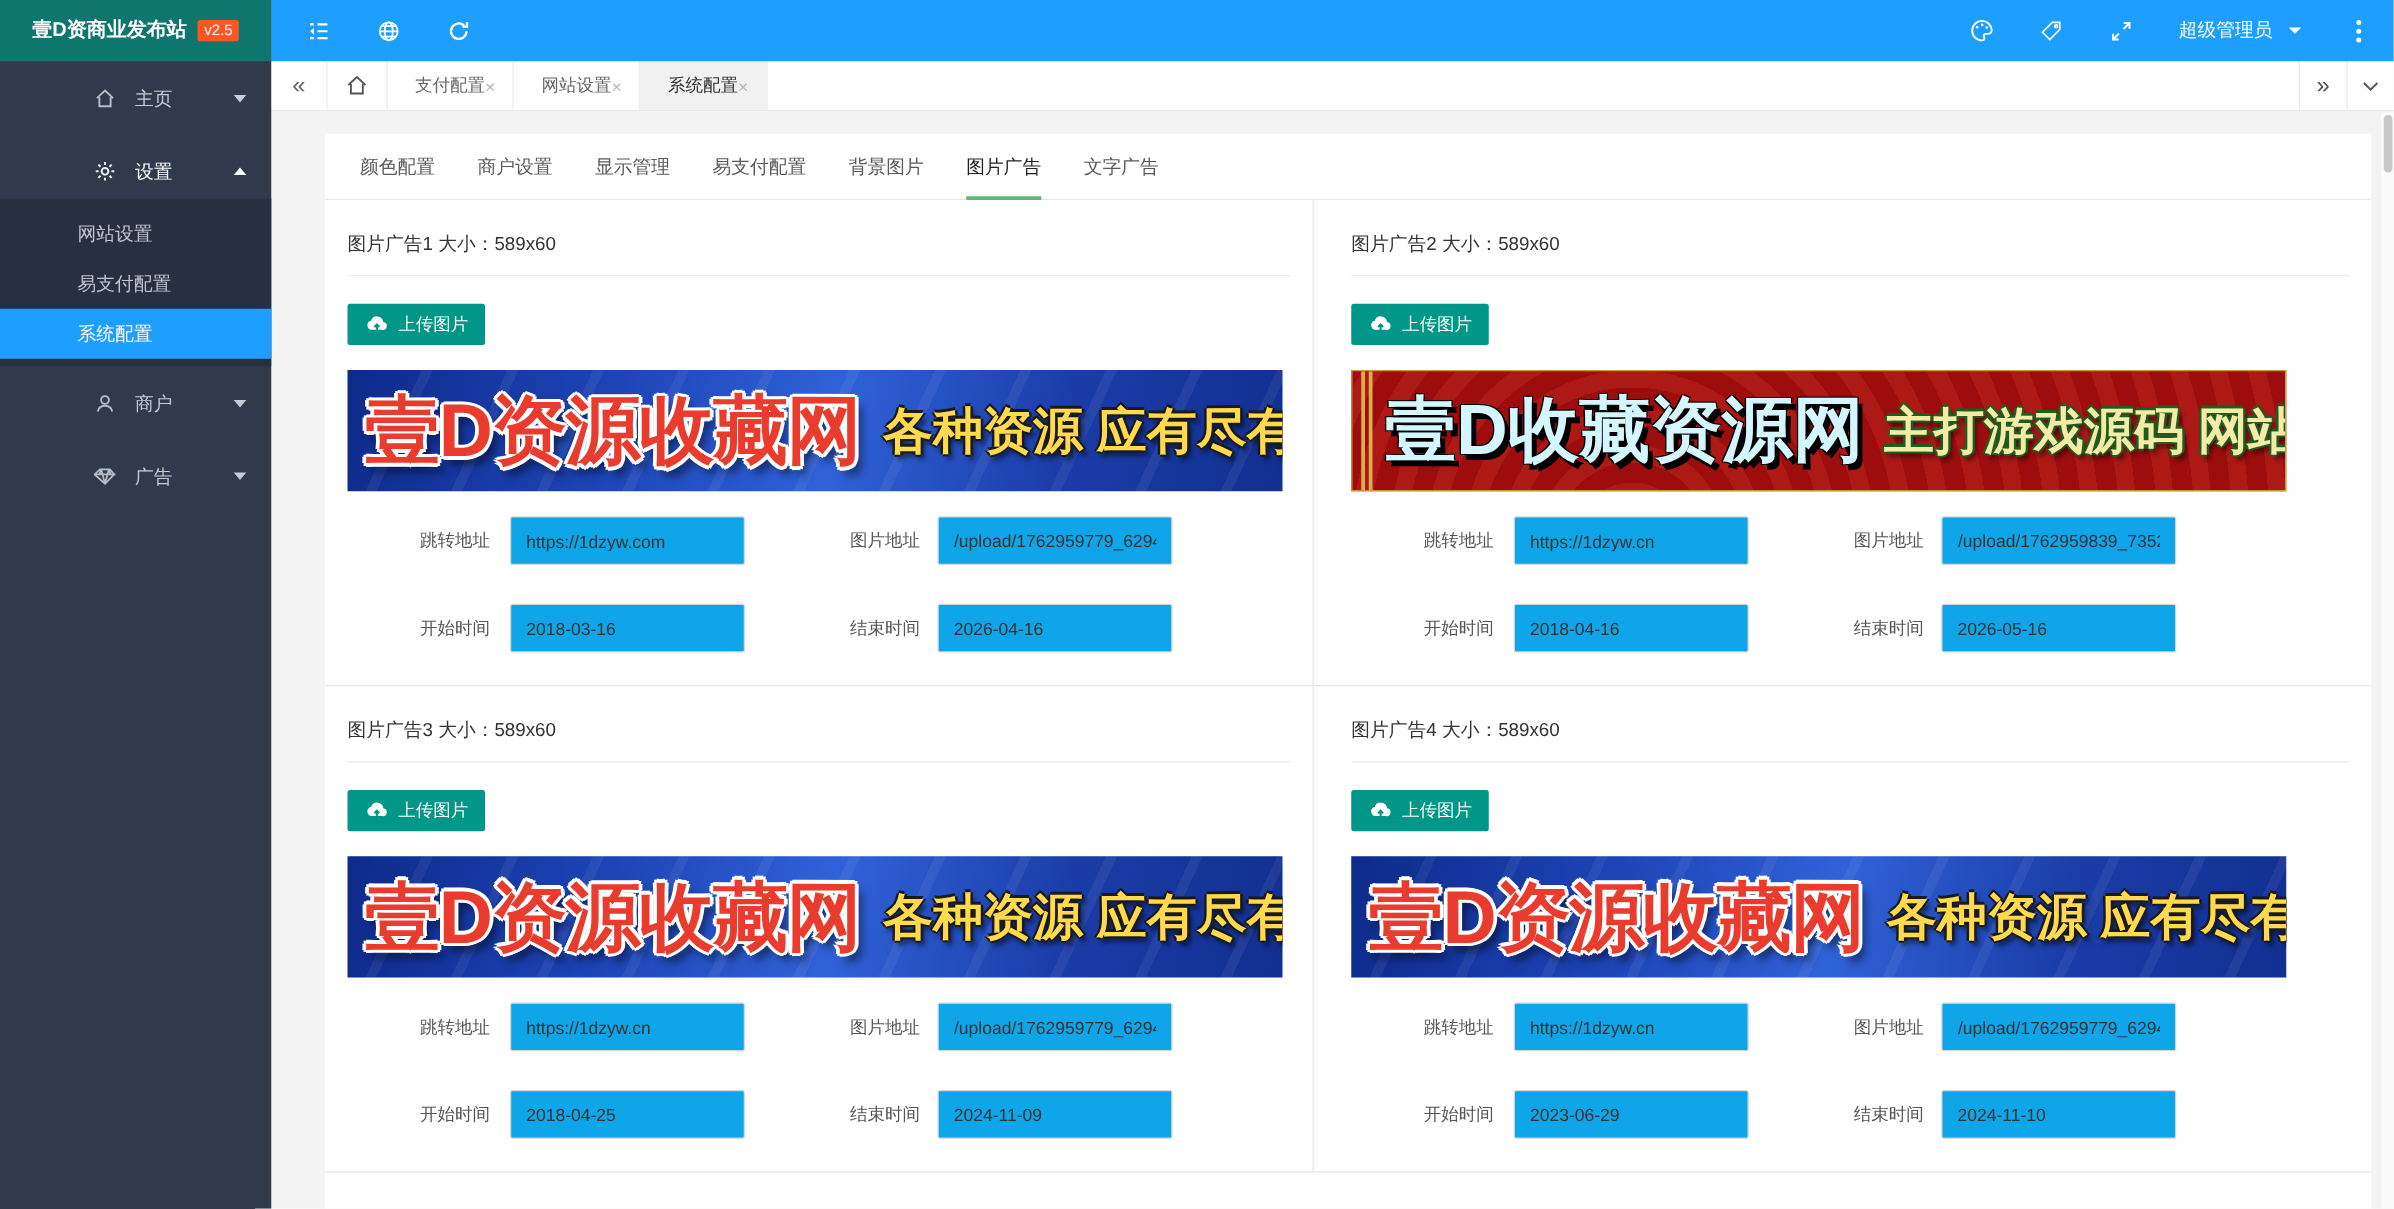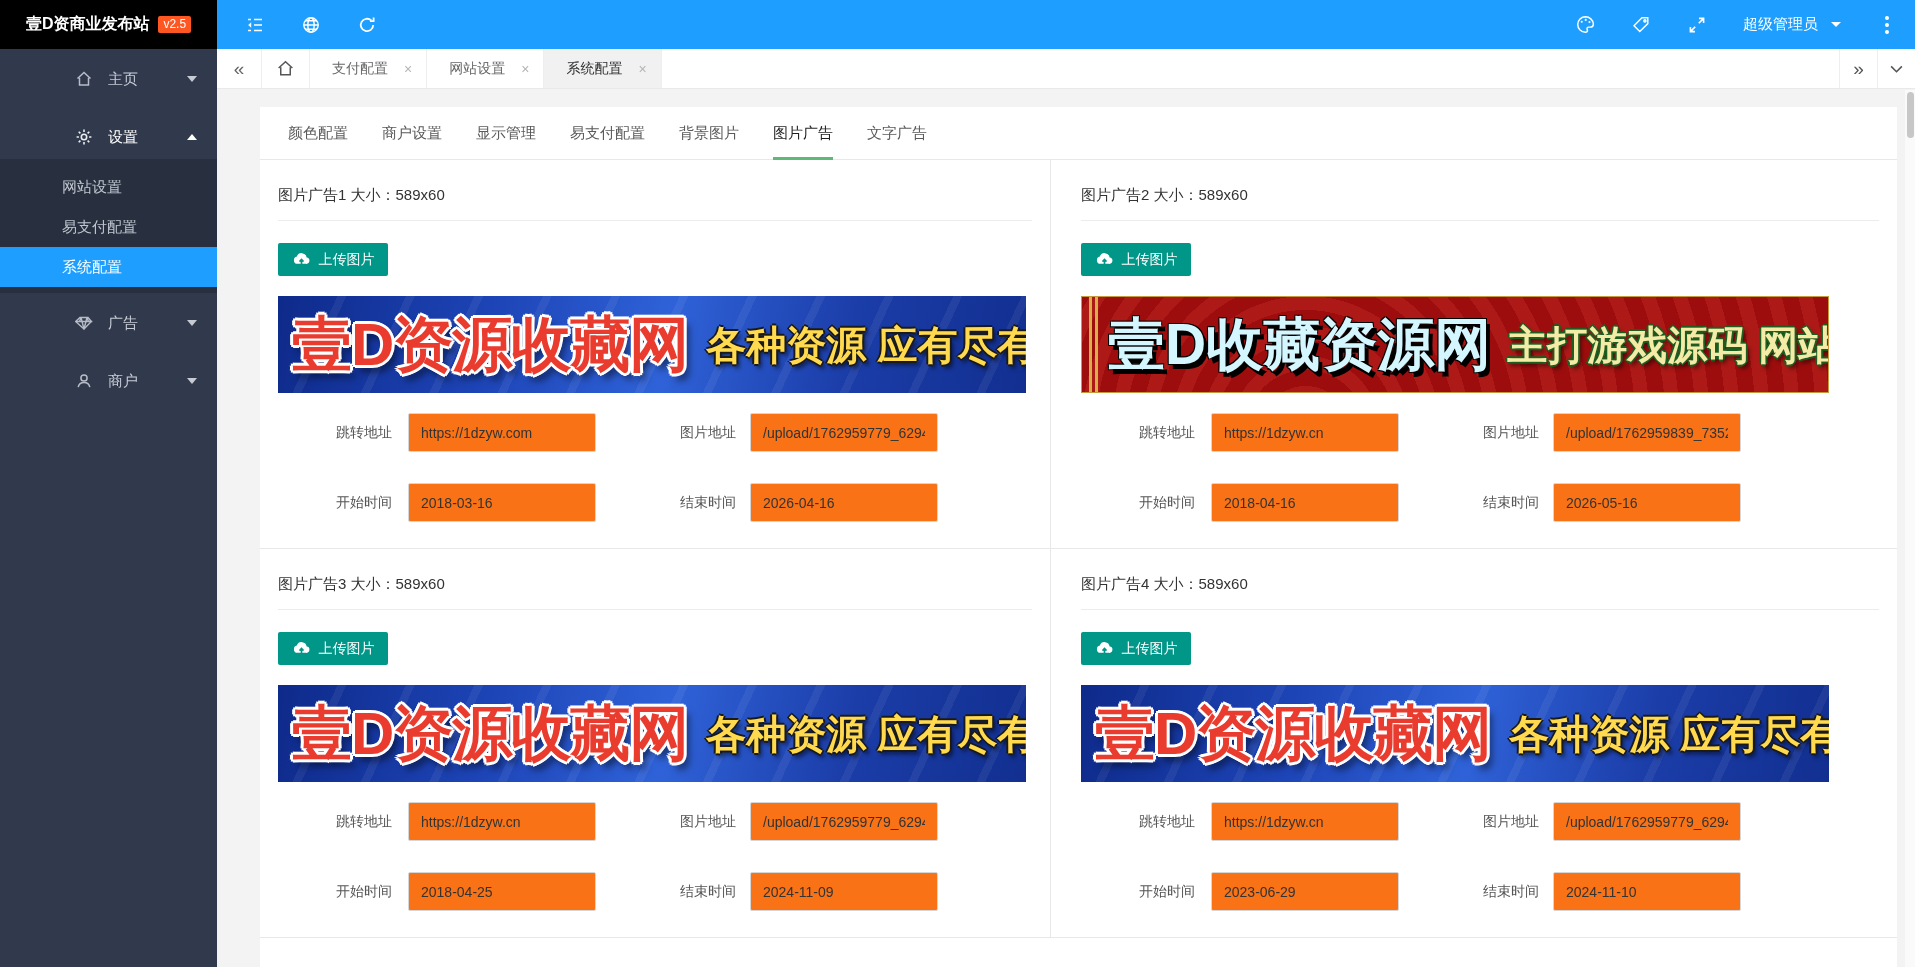--- a/index.html
+++ b/index.html
@@ -2,21 +2,21 @@
 <html><head>
 <meta charset="utf-8">
 <style>
   * { margin:0; padding:0; box-sizing:border-box; }
   html,body { width:1915px; height:967px; overflow:hidden; }
   body { font-family:"Liberation Sans","DejaVu Sans",sans-serif; background:#f3f3f4; }
   .stage { position:relative; width:1915px; height:967px; overflow:hidden; }
 
   
   .sidebar { position:absolute; left:0; top:0; width:217px; height:100%; background:#313a4d; z-index:6; }
-  .logo-bar { height:49px; background:#000000; display:flex; align-items:center; justify-content:center; gap:9px; color:#fff; font-size:16px; font-weight:bold; white-space:nowrap; }
+  .logo-bar { height:49px; background:#0f766e; display:flex; align-items:center; justify-content:center; gap:9px; color:#fff; font-size:16px; font-weight:bold; white-space:nowrap; }
   .ver-badge { background:#ff5722; color:#fff; font-size:12px; font-weight:normal; padding:1px 5px 2px; border-radius:2px; }
   .menu { padding-top:8px; }
   .mitem { height:44px; margin-bottom:14px; display:flex; align-items:center; padding:0 20px 0 26px; color:#c6cbd4; font-size:15px; cursor:pointer;margin-left:48px; }
   .mitem.parent-active { color:#ffffff; }
   .mitem .micon { width:20px; height:20px; margin-right:14px; display:flex; align-items:center; justify-content:center; opacity:.9; }
   .caret { margin-left:auto; width:0; height:0; border-left:5px solid transparent; border-right:5px solid transparent; }
   .caret.down { border-top:6px solid currentColor; }
   .caret.up { border-bottom:6px solid currentColor; }
   .mitem.expanded { margin-bottom:0; }
   .submenu { background:#28303f; padding:8px 0 6px; margin-bottom:8px; }
@@ -30,21 +30,21 @@
   .tb-right { display:flex; margin-left:auto; align-items:center; }
   .user-box { display:flex; align-items:center; gap:13px; padding:0 18px; height:49px; cursor:pointer; font-size:15px; white-space:nowrap; }
   .user-box .caret.down { border-top-width:5px; margin-left:0; }
   .dots { display:flex; flex-direction:column; gap:3px; width:56px; align-items:center; cursor:pointer; }
   .dots i { width:4px; height:4px; border-radius:50%; background:#fff; }
 
   
   .tabbar { position:absolute; left:217px; right:0; top:49px; height:40px; background:#fff; border-bottom:1px solid #e9e9e9; display:flex; align-items:stretch; z-index:4; }
   .tbtn { width:45px; display:flex; align-items:center; justify-content:center; color:#666; font-size:19px; border-right:1px solid #eee; cursor:pointer; }
   .tbtn.home { width:48px; color:#555; }
-  .tab { display:flex; align-items:center; gap:16px; padding:0 14px 0 22px; border-right:1px solid #eee; color:#676767; font-size:14px; cursor:pointer; white-space:nowrap; }
+  .tab { display:flex; align-items:center; padding:0 14px 0 22px; border-right:1px solid #eee; color:#676767; font-size:14px; cursor:pointer; white-space:nowrap; }
   .tab .x { color:#b5b5b5; font-size:14px; }
   .tab.active { background:#f1f1f1; color:#2f2f2f; }
   .tabbar-right { margin-left:auto; display:flex; }
   .tabbar-right .tbtn { border-right:none; border-left:1px solid #eee; width:38px; color:#555; }
 
   
   .card { position:absolute; left:260px; top:107px; width:1637px; bottom:0; background:#fff; z-index:2; }
   .ptabs { height:53px; border-bottom:1px solid #e8e8e8; display:flex; padding-left:11px; }
   .ptab { padding:0 17px; display:flex; align-items:center; font-size:15px; color:#5a5a5a; position:relative; cursor:pointer; white-space:nowrap; }
   .ptab.active { color:#1f1f1f; }
@@ -74,21 +74,21 @@
     text-shadow:-2px 0 0 #1e5c20,2px 0 0 #1e5c20,0 -2px 0 #1e5c20,0 2px 0 #1e5c20,3px 4px 4px rgba(0,0,0,.55); }
 
   
   .fields { margin-top:20px; display:flex; flex-direction:column; gap:31px; }
   .frow { display:flex; align-items:center; }
   .fgroup { display:flex; align-items:center; }
   .fgroup + .fgroup { margin-left:72px; }
   .flabel { text-align:right; font-size:14px; color:#555; margin-right:16px; white-space:nowrap; }
   .flabel.a { width:114px; }
   .flabel.b { width:68px; margin-right:14px; }
-  .finput { width:188px; height:39px; border:1px solid #d6d6d6; border-radius:2px; padding:0 12px; font-size:14px; color:#333; font-family:inherit; outline:none; background:#f97316; }
+  .finput { width:188px; height:39px; border:1px solid #d6d6d6; border-radius:2px; padding:0 12px; font-size:14px; color:#333; font-family:inherit; outline:none; background:#0ea5e9; }
 
   .footer-row { padding:30px 0 0 116px; }
   .save-btn { width:93px; height:36px; background:#f6782f; border:none; border-radius:2px; color:#fff; font-size:15px; cursor:pointer; font-family:inherit; }
 
   
   .vscroll-track { position:absolute; right:0; top:90px; bottom:0; width:10px; background:#fafafa; z-index:8; }
   .vscroll-thumb { position:absolute; right:1px; top:2px; width:7px; height:46px; border-radius:4px; background:#c7c7c7; }
 
   svg { display:block; }
 </style>
@@ -132,37 +132,37 @@
         <div class="sitem">
           <span>易支付配置</span>
         </div>
         <div class="sitem active">
           <span>系统配置</span>
         </div>
       </div>
 
       <div class="mitem">
         <span class="micon">
+          <svg width="18" height="18" viewBox="0 0 18 18" fill="none" stroke="currentColor" stroke-width="1.5">
+              <circle cx="9" cy="6" r="3.1"></circle>
+              <path d="M3.2 15.2c.6-3 2.7-4.6 5.8-4.6s5.2 1.6 5.8 4.6"></path>
+            </svg>
+        </span>
+        <span>商户</span>
+        <span class="caret down"></span>
+      </div>
+
+      <div class="mitem">
+        <span class="micon">
           <svg width="18" height="18" viewBox="0 0 18 18" fill="none" stroke="currentColor" stroke-width="1.4">
               <path d="M5 3.5h8l3.3 4L9 15 .7 7.5z"></path>
               <path d="M.7 7.5h16.6M6 3.5 9 15M12 3.5 9 15M6 3.5 4.5 7.5M12 3.5l1.5 4"></path>
             </svg>
         </span>
         <span>广告</span>
-        <span class="caret down"></span>
-      </div>
-
-      <div class="mitem">
-        <span class="micon">
-          <svg width="18" height="18" viewBox="0 0 18 18" fill="none" stroke="currentColor" stroke-width="1.5">
-              <circle cx="9" cy="6" r="3.1"></circle>
-              <path d="M3.2 15.2c.6-3 2.7-4.6 5.8-4.6s5.2 1.6 5.8 4.6"></path>
-            </svg>
-        </span>
-        <span>商户</span>
         <span class="caret down"></span>
       </div>
 
     </nav>
   </aside>
 
   <header class="topbar">
     <div class="tb-left">
       <span class="tb-icon">
         <svg width="20" height="20" viewBox="0 0 20 20" stroke="#fff" stroke-width="1.7" fill="none">

